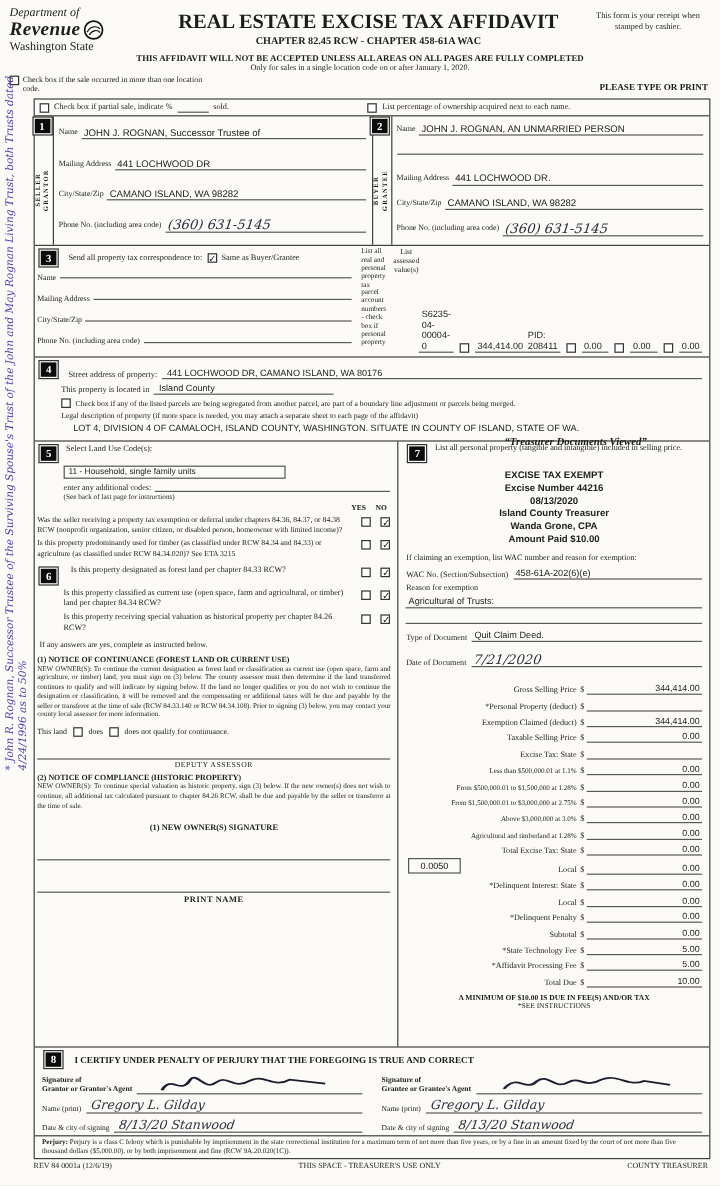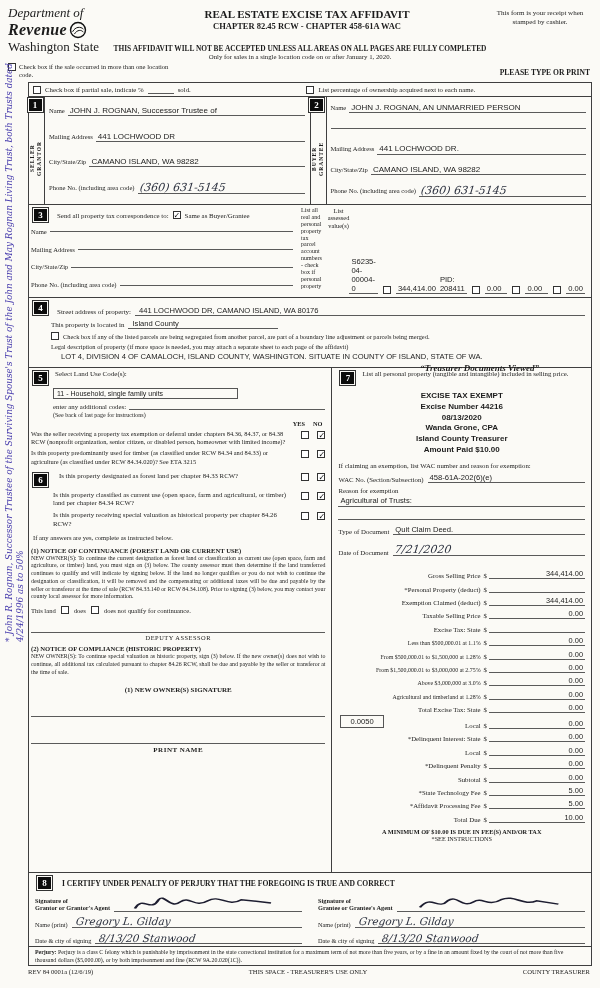--- a/index.html
+++ b/index.html
@@ -8,25 +8,25 @@
   .page { position:relative; width:600px; height:988px; background:var(--paper); color:var(--ink);
           font-family:"Liberation Serif", serif; overflow:hidden; margin:0 auto; }
   .hw { font-family:"DejaVu Serif", serif; font-style:italic; color:var(--hw_dark); display:inline-block; transform:skewX(-7deg); }
   .cb { display:inline-block; flex:none; width:8px; height:8px; border:1px solid #333; line-height:7px; font-size:8px;
         text-align:center; vertical-align:-1px; background:#fff; color:#111; }
   .badge { display:inline-block; flex:none; min-width:13px; height:12px; background:#0c0c0c; color:#fff; font-weight:bold;
            font-size:9px; line-height:12px; text-align:center; box-shadow:0 0 0 1px var(--paper), 0 0 0 2px #333; margin:2px 6px 2px 3px; }
 
   .hdr-row { display:flex; padding:5px 8px 0 8px; height:44px; }
   .logo { width:118px; }
-  .logo-dept { font-size:13px; font-style:italic; }
+  .logo-dept { font-size:10px; font-style:italic; }
   .logo-mid { display:flex; align-items:center; gap:2px; }
   .logo-rev { font-size:16px; font-weight:bold; font-style:italic; letter-spacing:.3px; }
   .hdr-c { flex:1; text-align:center; padding-top:3px; }
-  .title { font-size:11px; font-weight:bold; }
+  .title { font-size:17px; font-weight:bold; }
   .chapter { font-size:8.5px; font-weight:bold; margin-top:1px; }
   .receipt { width:104px; font-size:7px; text-align:center; padding-top:4px; line-height:1.25; }
   .warning { text-align:center; font-weight:bold; font-size:7.4px; }
   .onlynote { text-align:center; font-size:6.8px; }
   .locrow { display:flex; justify-content:space-between; padding:3px 10px 1px 8px; height:22px; }
   .locleft { display:flex; gap:3px; font-size:6.6px; line-height:1.2; width:175px; }
   .ptp { font-size:7.6px; font-weight:bold; padding-top:5px; }
 
   .form-body { margin:0 8px 0 28px; border:1px solid var(--border); background:var(--paper); }
   .partial { display:flex; align-items:center; gap:4px; padding:0 4px; height:14px; font-size:6.8px; border-bottom:1px solid var(--border); }
@@ -389,22 +389,22 @@
 
       <div class="mr">
         <div class="s7hdr">
           <span class="badge">7</span>
           <span>List all personal property (tangible and intangible) included in selling price.</span>
         </div>
         <div class="stamp">
           <div>EXCISE TAX EXEMPT</div>
           <div>Excise Number 44216</div>
           <div>08/13/2020</div>
+          <div>Island County Treasurer</div>
           <div>Wanda Grone, CPA</div>
-          <div>Island County Treasurer</div>
           <div>Amount Paid $10.00</div>
         </div>
         <div class="claim">If claiming an exemption, list WAC number and reason for exemption:</div>
         <div class="wacrow">
           <span>WAC No. (Section/Subsection)</span>
           <span class="val typed">458-61A-202(6)(e)</span>
         </div>
         <div class="reason">Reason for exemption</div>
         <div class="rline typed">Agricultural of Trusts:</div>
         <div class="rline"></div>

